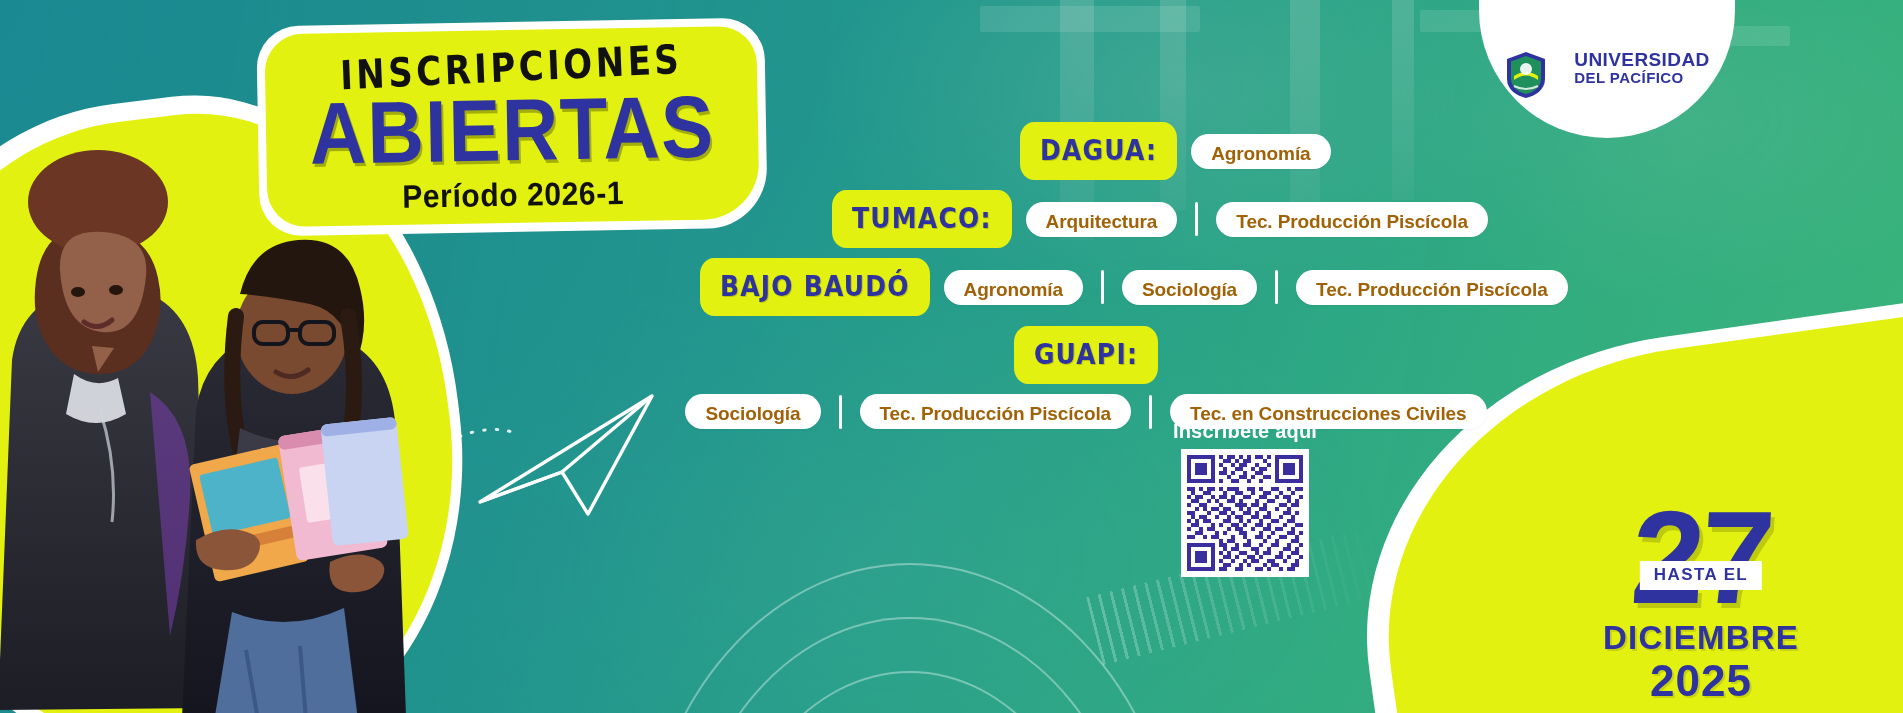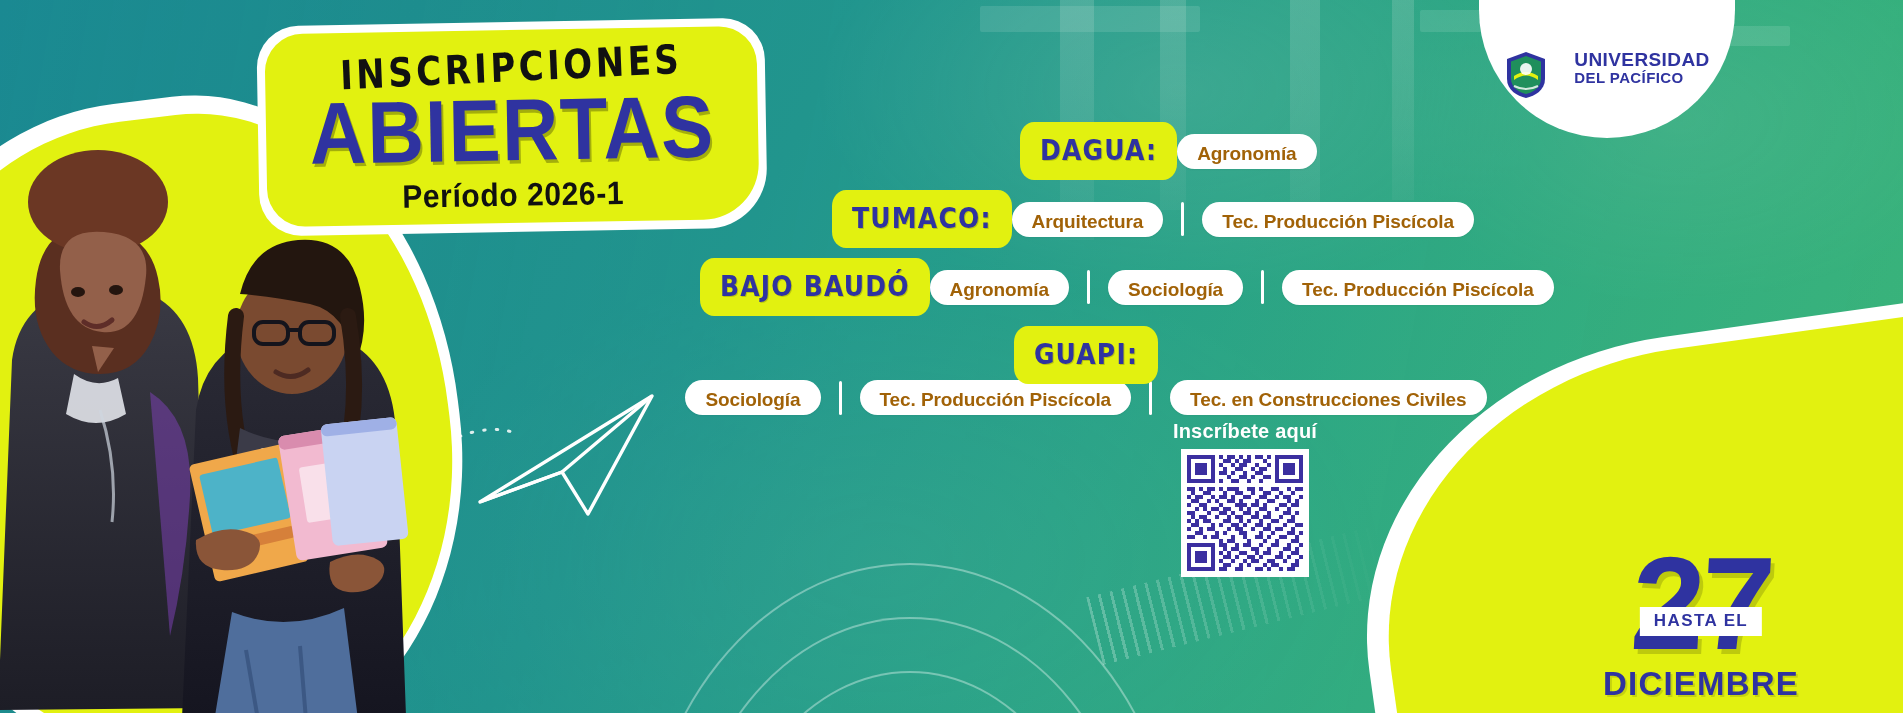--- a/index.html
+++ b/index.html
@@ -170,20 +170,21 @@
     letter-spacing: .6px;
     margin-top: 12px;
     transform: scaleY(1.08);
   }
 
   
   .rows { position: absolute; left: 560px; top: 126px; width: 1010px; z-index: 13; }
   .row {
     display: flex;
     align-items: center;
+    gap: 14px;
     margin-bottom: 18px;
   }
   .row-dagua   { justify-content: flex-start; padding-left: 460px; }
   .row-tumaco  { justify-content: flex-start; padding-left: 272px; }
   .row-baudo   { justify-content: flex-start; padding-left: 140px; }
   .row-guapi   { justify-content: center; padding-left: 42px; flex-direction: column; }
 
   .campus-pill {
     background: #e2f110;
     color: #2f33a0;
@@ -704,15 +705,16 @@
       </svg>
     </div>
   </div>
 
   <div class="wedge-white"></div>
   <div class="wedge"></div>
   <div class="date-zone">
     <div class="date-day">27</div>
     <div class="date-hasta">HASTA EL</div>
     <div class="date-month">DICIEMBRE</div>
+    <div class="date-year">2025</div>
   </div>
 
 </div>
 
 </body></html>

